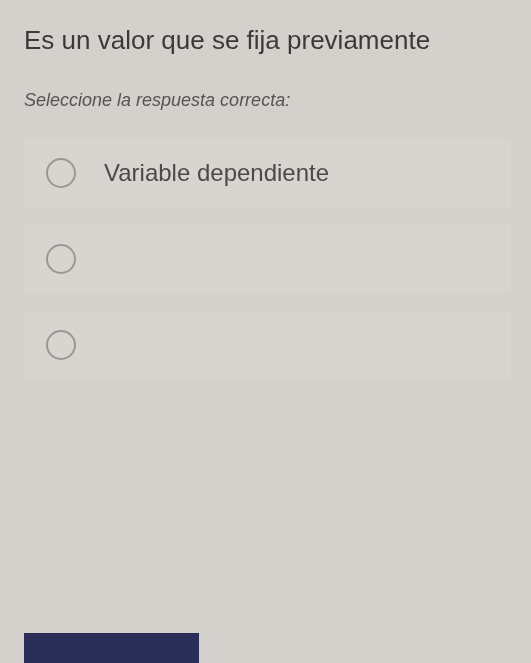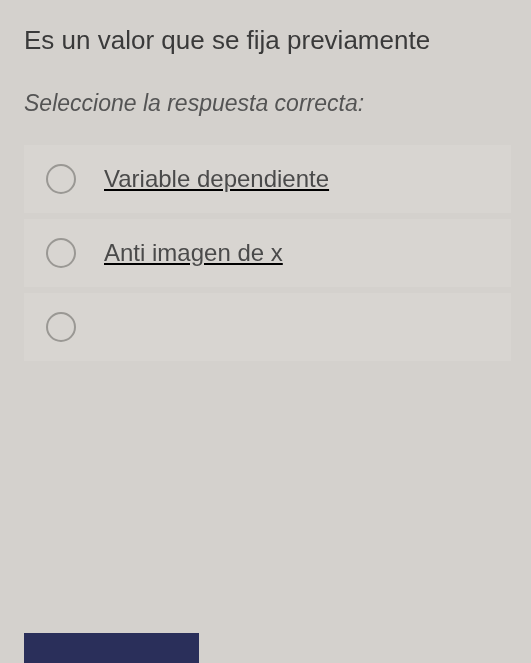--- a/index.html
+++ b/index.html
@@ -13,31 +13,30 @@
       position: relative;
     }
     .question-text {
       font-size: 26px;
       color: #3a3a3a;
       font-weight: 400;
       line-height: 1.3;
       margin-bottom: 32px;
     }
     .instruction {
-      font-size: 23px;
+      font-size: 18px;
       color: #545454;
       font-style: italic;
       font-weight: 400;
       margin-bottom: 28px;
     }
     .options {
       display: flex;
       flex-direction: column;
-      gap: 6px;
-      text-decoration: underline;
+      gap: 18px;
     }
     .option {
       display: flex;
       align-items: center;
       background: #d8d5d1;
       padding: 18px 12px 18px 22px;
       min-height: 68px;
       cursor: pointer;
     }
     .radio {
@@ -69,20 +68,19 @@
 <div class="question-text">Es un valor que se fija previamente</div>
 <div class="instruction">Seleccione la respuesta correcta:</div>
 
 <div class="options">
   <div class="option">
     <div class="radio"></div>
     <div class="option-label">Variable dependiente</div>
   </div>
   <div class="option">
     <div class="radio"></div>
-    <div class="option-label">Anti imagen de x</div>
   </div>
   <div class="option">
     <div class="radio"></div>
   </div>
 </div>
 
 <div class="footer-button"></div>
 
 </body></html>

